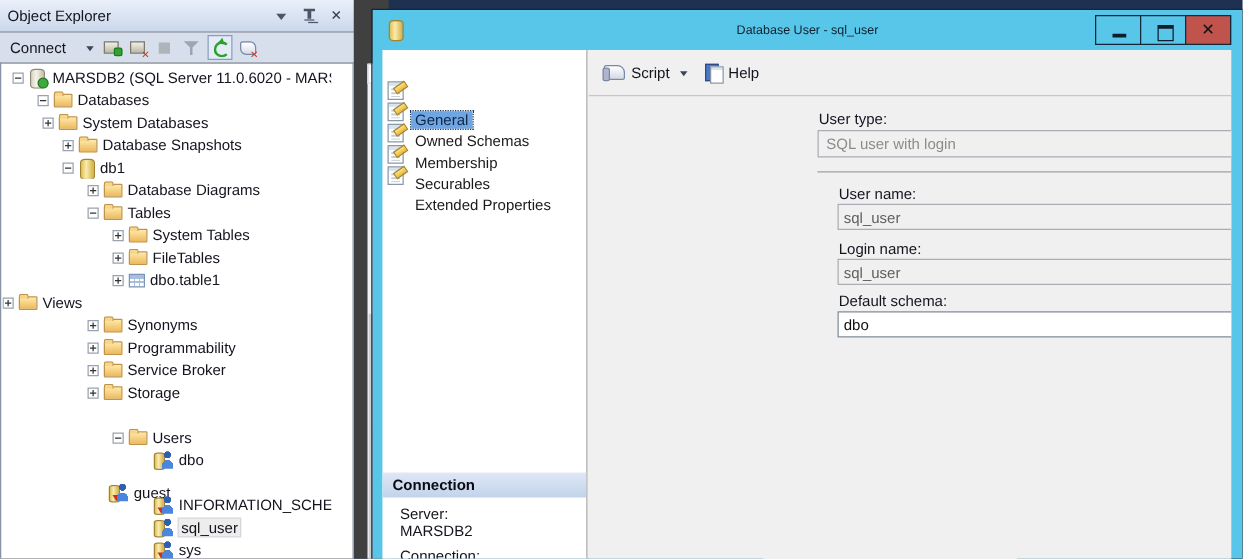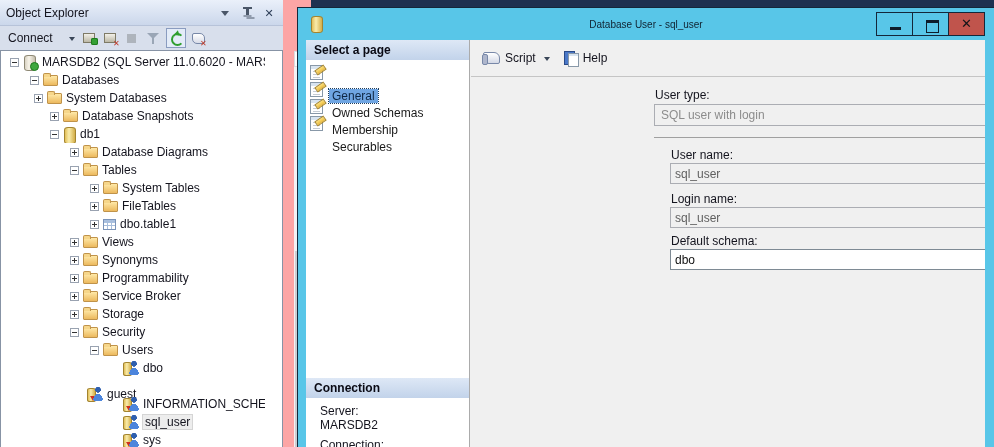--- a/index.html
+++ b/index.html
@@ -1,21 +1,21 @@
 <!DOCTYPE html>
 <html><head>
 <meta charset="utf-8">
 <style>
   * { margin:0; padding:0; box-sizing:border-box; }
   html,body { width:994px; height:447px; overflow:hidden; }
   body { background:#1E3150; font-family:"Liberation Sans","DejaVu Sans",sans-serif; font-size:12px; color:#1A1A1A; position:relative; }
   .abs { position:absolute; }
 
   
-  #oe { left:0; top:0; width:311px; height:447px; background:#fca5a5; }
+  #oe { left:0; top:0; width:311px; height:447px; background:#404040; }
   #oe-titlebar { left:0; top:0; width:283px; height:26px;
     background:linear-gradient(#EAF0FA,#CBD7EB); border-bottom:1px solid #B7C3D9;
     display:flex; align-items:center; padding:0 6px; }
   #oe-title { flex:1; font-size:12px; color:#14141E; }
   .tb-ico { width:16px; height:14px; position:relative; margin-left:6px; cursor:default; flex:none; }
   .i-winmenu::before { content:""; position:absolute; left:4px; top:5px;
     border:4px solid transparent; border-top:5px solid #4A5668; }
   .i-pin::before { content:""; position:absolute; left:7px; top:2px; width:3px; height:7px; background:#4A5668; }
   .i-pin::after  { content:""; position:absolute; left:4px; top:1px; width:9px; height:2px; background:#4A5668;
     box-shadow:0 8px 0 -0.5px #4A5668, 3px 10px 0 -0.5px #4A5668; }
@@ -210,21 +210,21 @@
     <div class="trow" style="top:128px;padding-left:88px">
       <span class="exp p"></span>
       <span class="ico i-folder"></span>
       <span class="tlabel">System Tables</span>
     </div>
     <div class="trow" style="top:164px;padding-left:88px">
       <span class="exp p"></span>
       <span class="ico i-table"></span>
       <span class="tlabel">dbo.table1</span>
     </div>
-    <div class="trow" style="top:182px;padding-left:68px">
+    <div class="trow" style="top:182px;">
       <span class="exp p"></span>
       <span class="ico i-folder"></span>
       <span class="tlabel">Views</span>
     </div>
     <div class="trow" style="top:200px;padding-left:68px">
       <span class="exp p"></span>
       <span class="ico i-folder"></span>
       <span class="tlabel">Synonyms</span>
     </div>
     <div class="trow" style="top:218px;padding-left:68px">
@@ -234,25 +234,20 @@
     </div>
     <div class="trow" style="top:236px;padding-left:68px">
       <span class="exp p"></span>
       <span class="ico i-folder"></span>
       <span class="tlabel">Service Broker</span>
     </div>
     <div class="trow" style="top:254px;padding-left:68px">
       <span class="exp p"></span>
       <span class="ico i-folder"></span>
       <span class="tlabel">Storage</span>
-    </div>
-    <div class="trow" style="top:272px;padding-left:68px">
-      <span class="exp m"></span>
-      <span class="ico i-folder"></span>
-      <span class="tlabel">Security</span>
     </div>
     <div class="trow" style="top:290px;padding-left:88px">
       <span class="exp m"></span>
       <span class="ico i-folder"></span>
       <span class="tlabel">Users</span>
     </div>
     <div class="trow" style="top:308px;padding-left:108px">
       <span class="exp n"></span>
       <span class="ico i-user"></span>
       <span class="tlabel">dbo</span>
@@ -297,36 +292,39 @@
     <span id="dlg-btns">
       <span class="db-btn min"></span>
       <span class="db-btn max"></span>
       <span class="db-btn close"></span>
     </span>
   </div>
 
   <div id="dlg-content">
 
     <div id="pane-left">
-      <div id="pages-header" class="pane-header">Select a page</div>
       <div class="pitem sel" style="top:23px">
         <span class="ico i-page"></span>
         <span class="plabel">General</span>
       </div>
       <div class="pitem" style="top:40px">
         <span class="ico i-page"></span>
         <span class="plabel">Owned Schemas</span>
       </div>
       <div class="pitem" style="top:57px">
         <span class="ico i-page"></span>
         <span class="plabel">Membership</span>
       </div>
       <div class="pitem" style="top:74px">
         <span class="ico i-page"></span>
         <span class="plabel">Securables</span>
+      </div>
+      <div class="pitem" style="top:91px">
+        <span class="ico i-page"></span>
+        <span class="plabel">Extended Properties</span>
       </div>
 
       <div id="conn-header" class="pane-header">Connection</div>
       <div class="conn-line" style="top:364px">Server:</div>
       <div class="conn-line" style="top:378px">MARSDB2</div>
       <div class="conn-line" style="top:398px">Connection:</div>
     </div>
 
     <div id="pane-right">
       <div id="dlg-toolbar">

